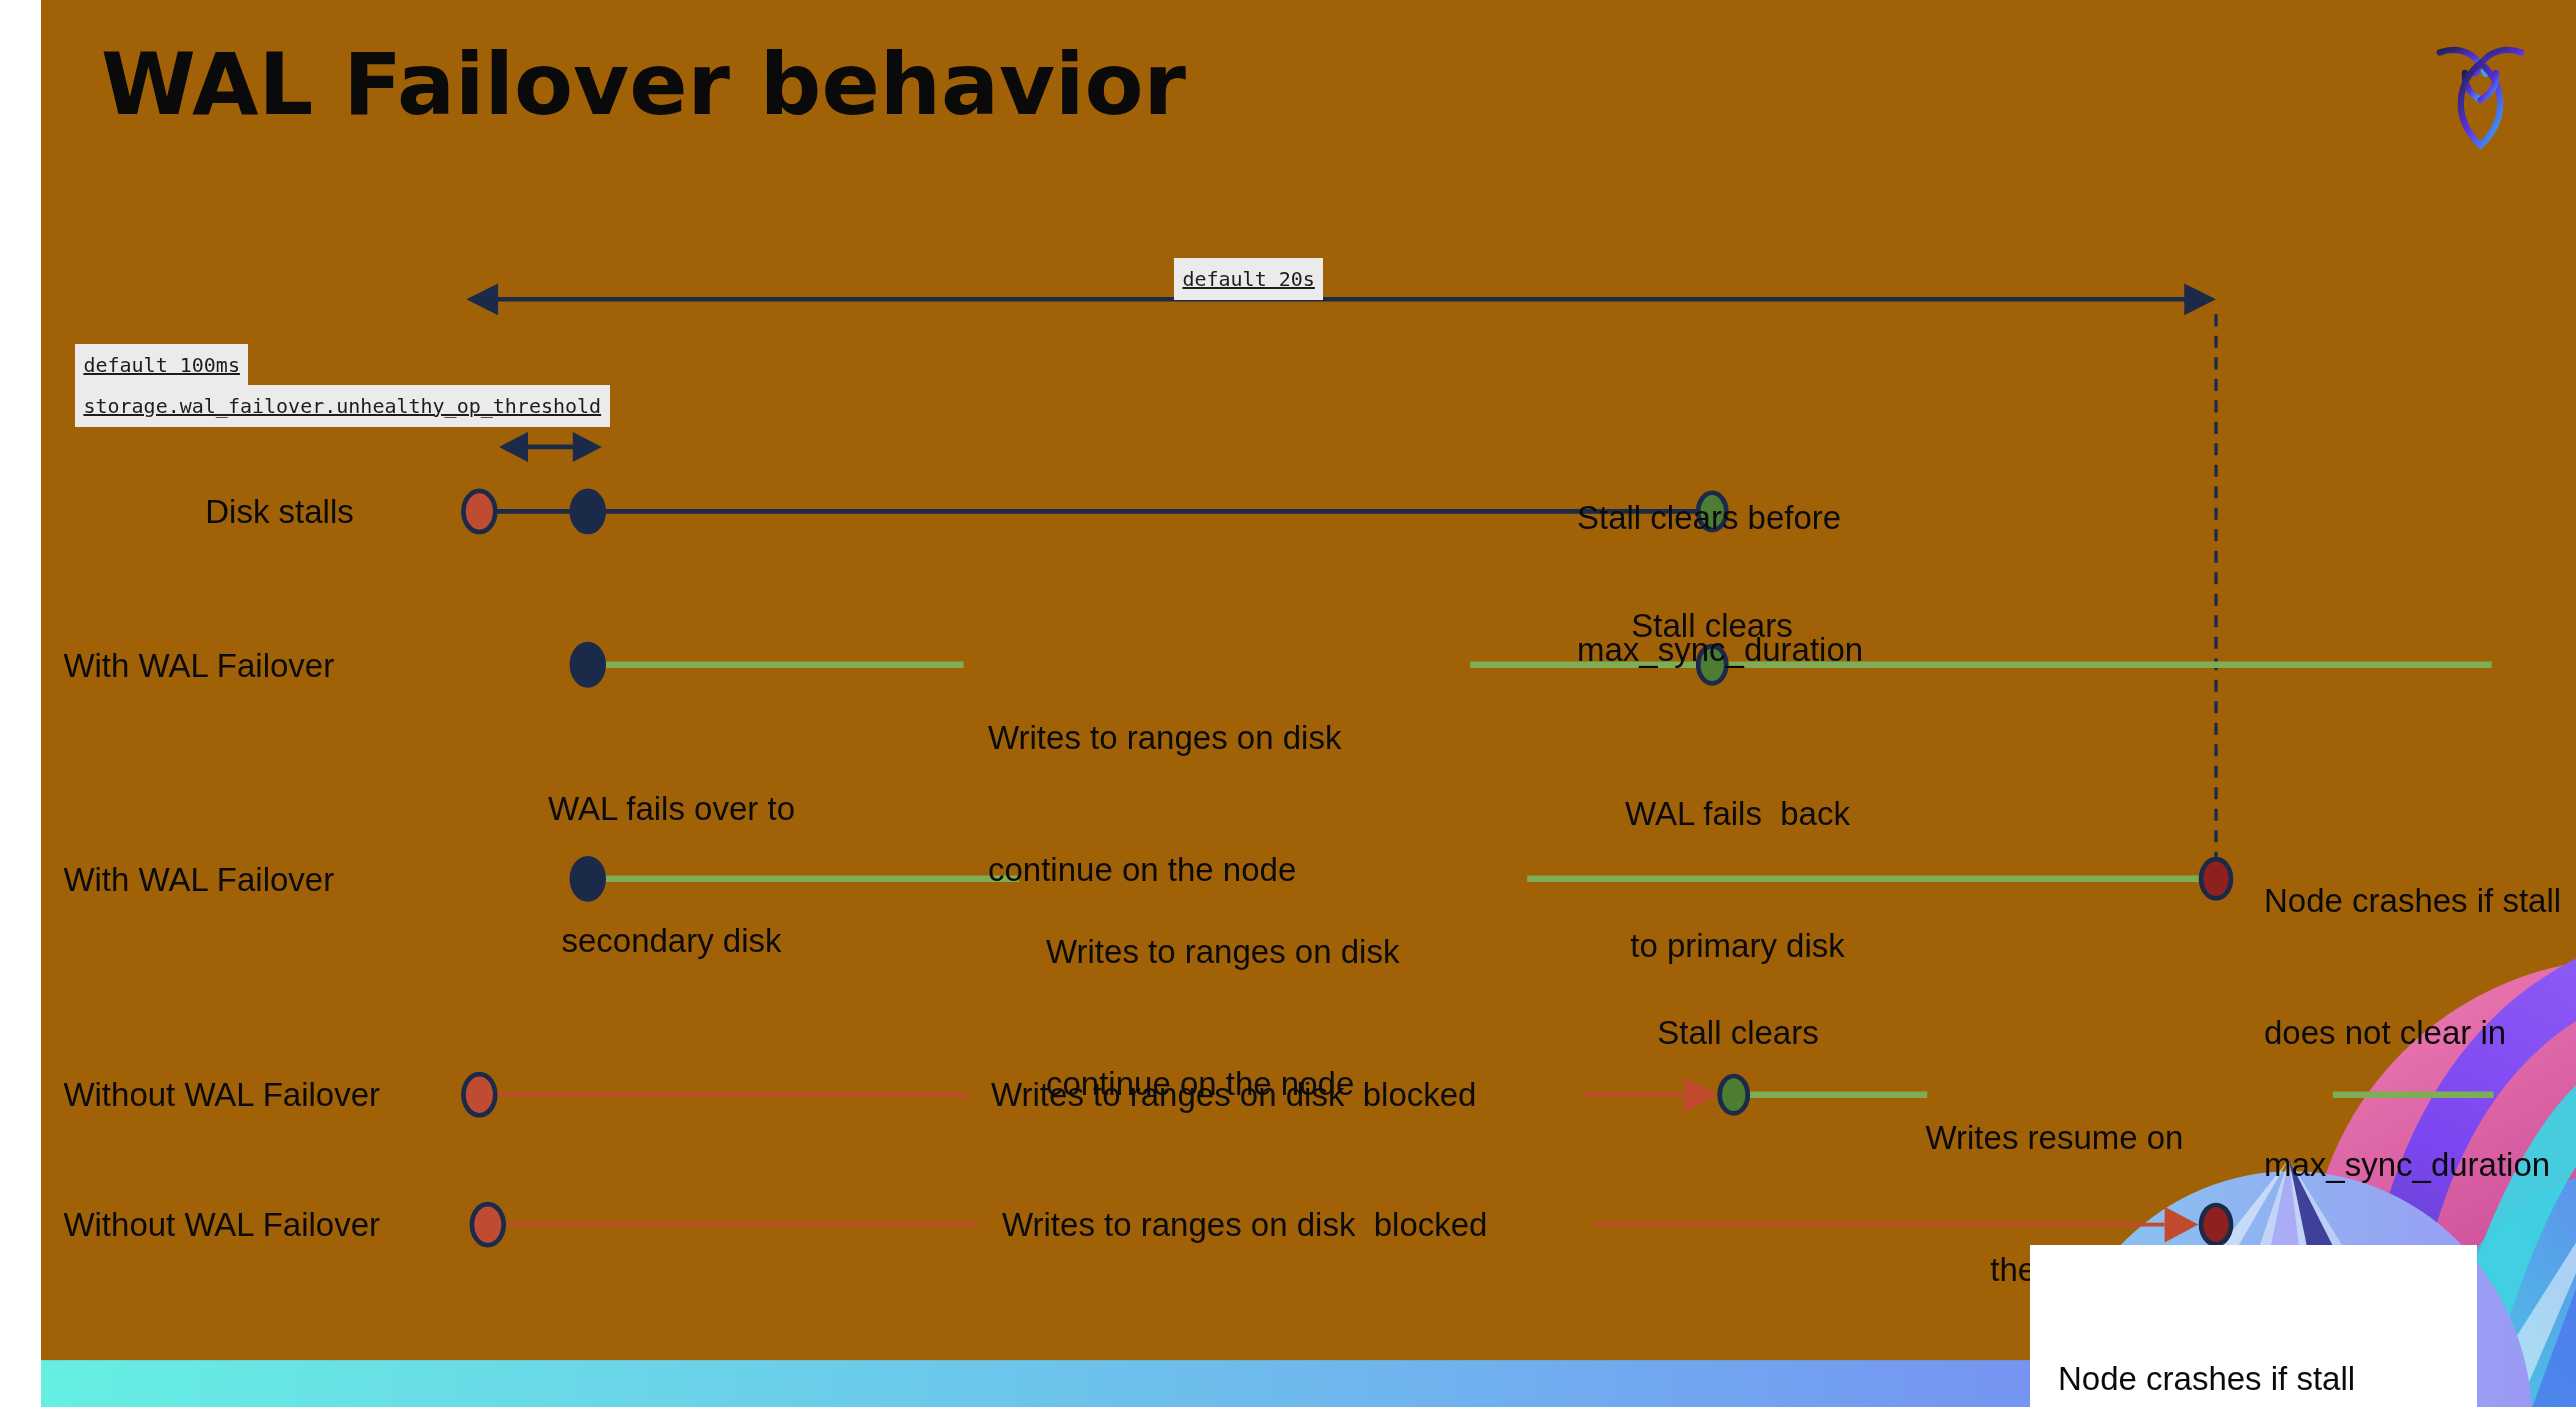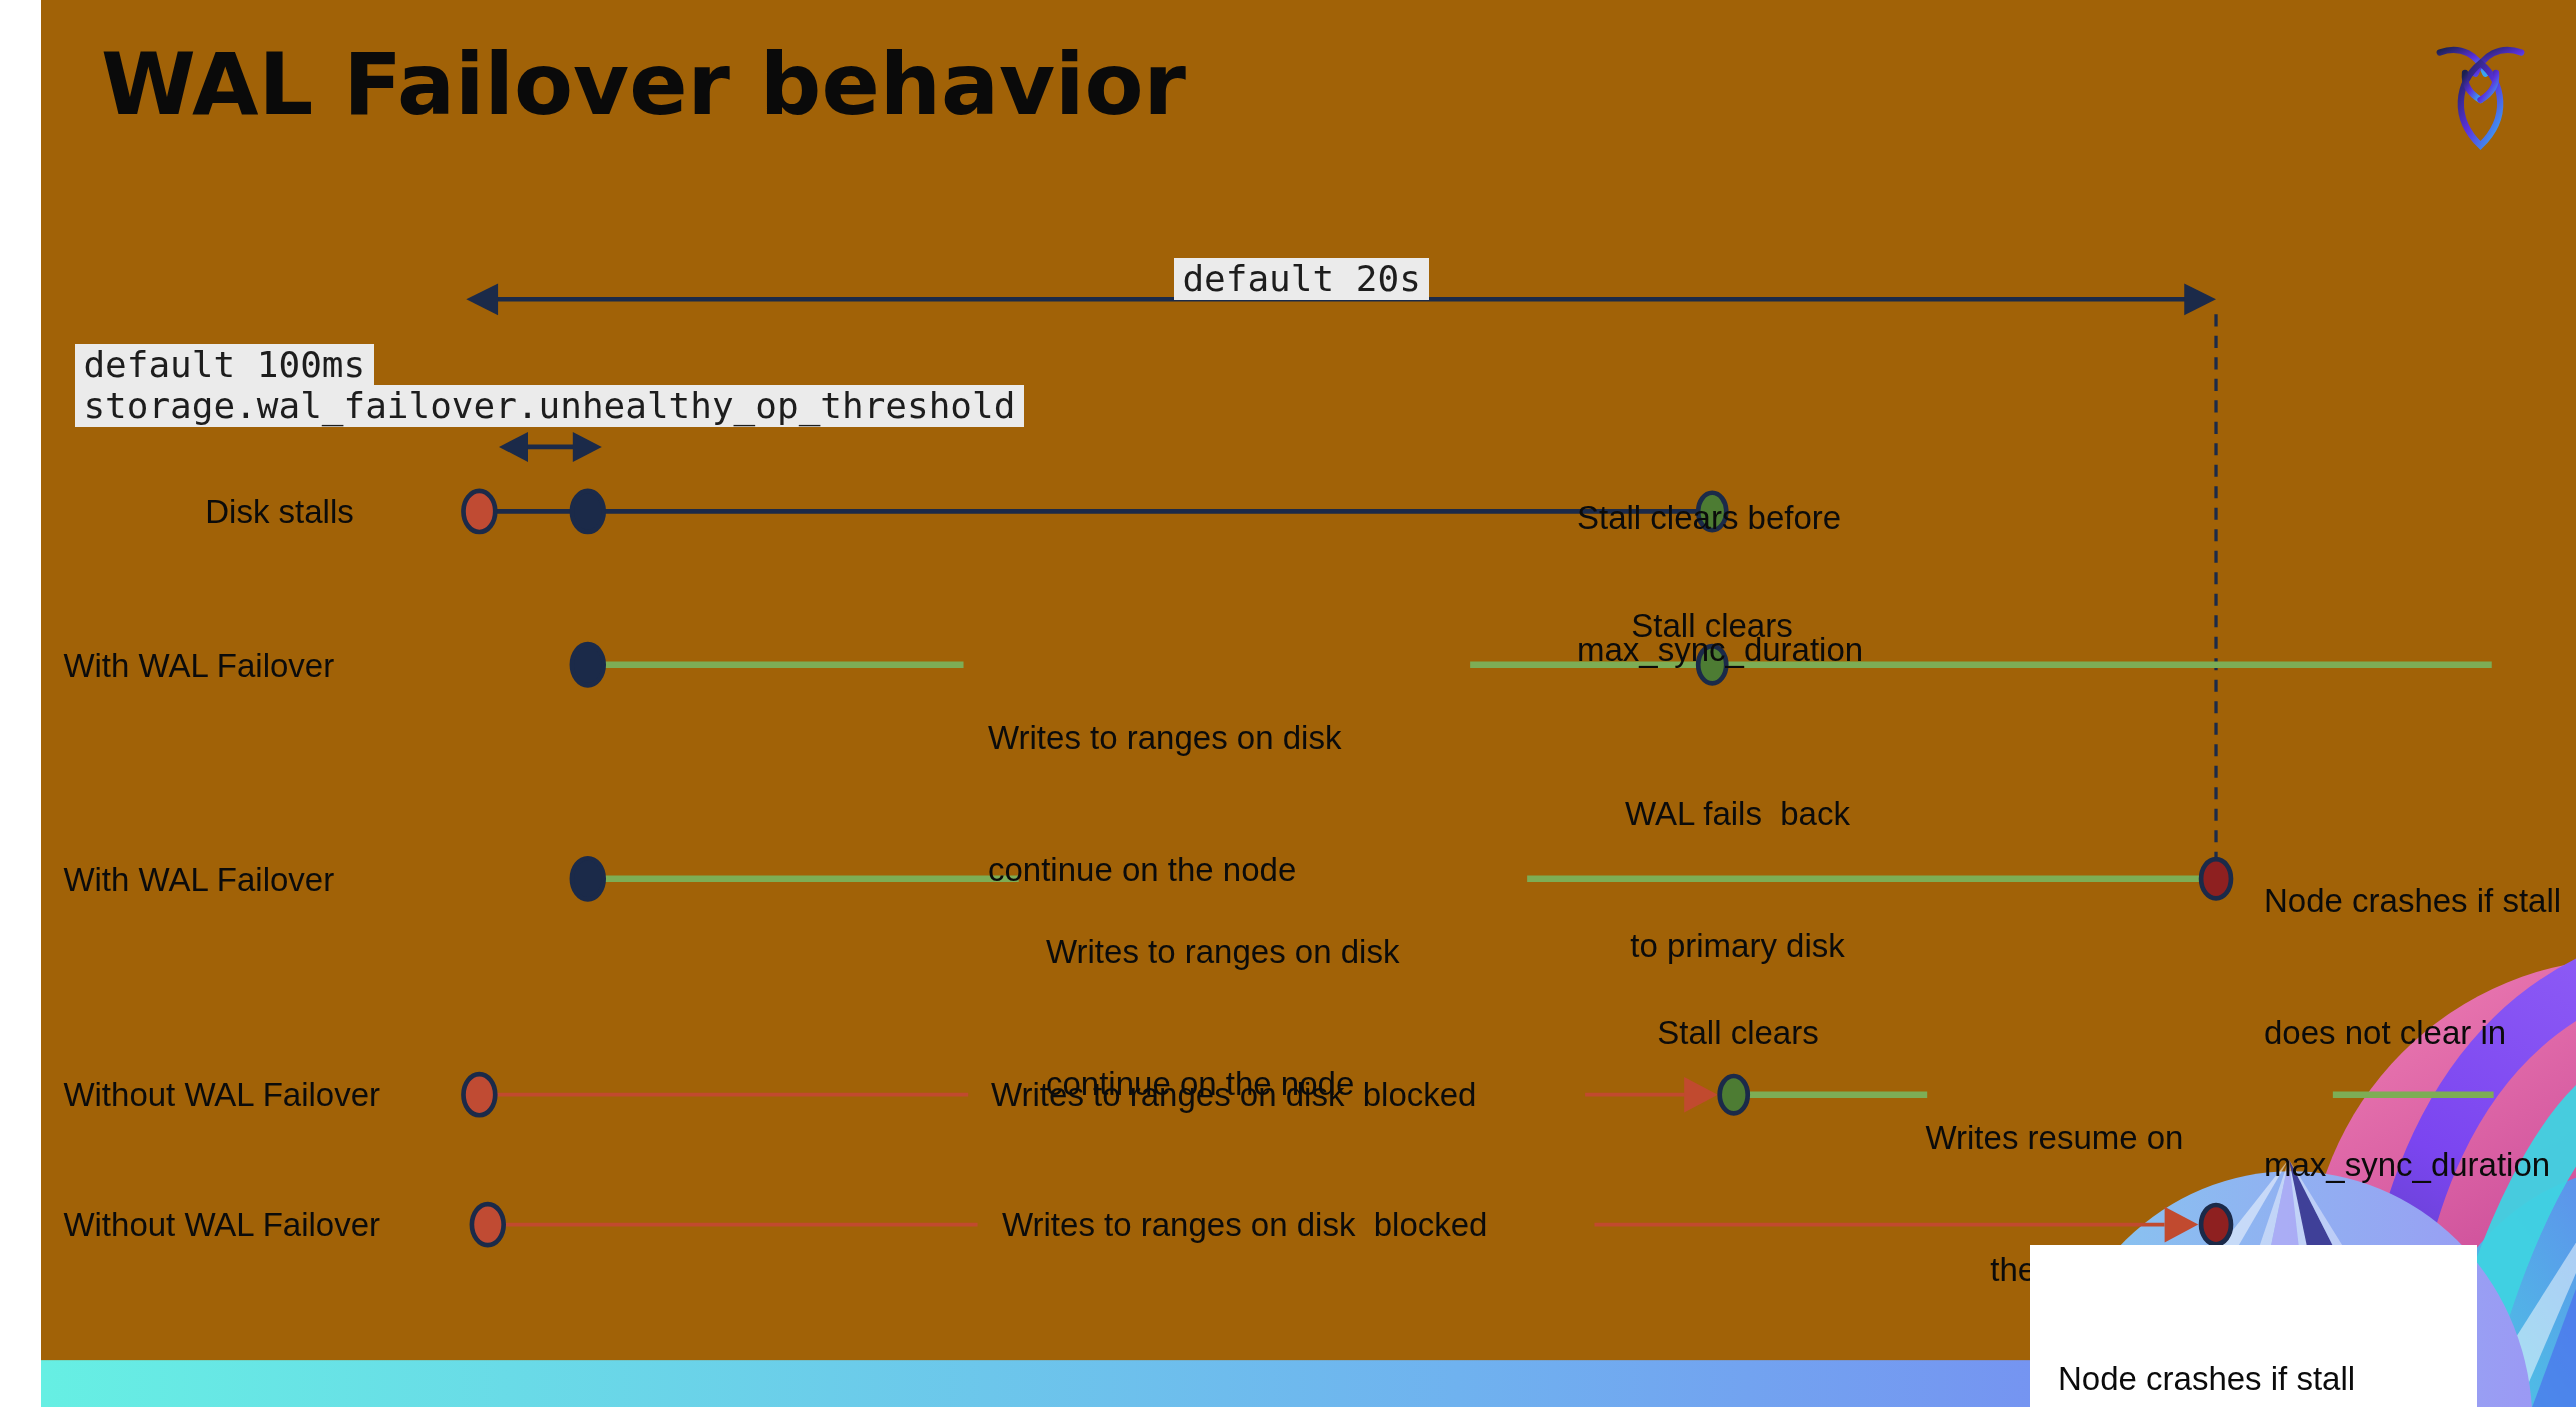--- a/index.html
+++ b/index.html
@@ -1,21 +1,21 @@
 <!DOCTYPE html>
 <html style="font-size:15px"><head>
 <meta charset="utf-8">
 <style>
   html,body{margin:0;padding:0;background:#fff;}
   .slide{position:relative;width:2576px;height:1408px;background:#a16207;overflow:hidden;
          font-family:"Liberation Sans",sans-serif;margin-left:41px;}
   .title{position:absolute;left:60px;top:37px;font-family:"DejaVu Sans","Liberation Sans",sans-serif;
          font-weight:800;font-size:86px;line-height:1.1;color:#0a0a0a;letter-spacing:0px;}
   .code{position:absolute;font-family:"DejaVu Sans Mono","Liberation Mono",monospace;
-        font-size:36px;line-height:36px;background:#ebebeb;color:#1d1d1d;padding:2.8px 8.4px;white-space:pre;}
+        font-size:20px;line-height:36px;background:#ebebeb;color:#1d1d1d;padding:2.8px 8.4px;white-space:pre;text-decoration:underline;}
   .lbl{position:absolute;font-size:33px;line-height:44px;color:#0b0b0b;white-space:pre-wrap;}
   .center{text-align:center;}
   .rightal{text-align:center;}
   .notebox{position:absolute;left:1989px;top:1245px;width:419px;height:163px;background:#ffffff;
            padding:24px 0 0 28px;font-size:33px;line-height:44px;color:#0b0b0b;white-space:pre-wrap;}
   svg.canvas{position:absolute;left:0;top:0;}
   .logo{position:absolute;left:2391px;top:45px;}
 </style>
 </head>
 <body>
@@ -163,20 +163,24 @@
     <div>max_sync_duration</div>
   </div>
 
   <div class="lbl" style="left:947px;top:628px;">
     <div>Writes to ranges on disk</div>
     <div>continue on the node</div>
   </div>
 
   <div class="lbl center" style="left:1531px;top:604px;width:280px;">Stall clears</div>
 
+  <div class="lbl center" style="left:439px;top:699px;width:383px;">
+    <div>WAL fails over to</div>
+    <div>secondary disk</div>
+  </div>
 
   <div class="lbl center" style="left:1505px;top:704px;width:383px;">
     <div>WAL fails  back</div>
     <div>to primary disk</div>
   </div>
 
   <div class="lbl" style="left:1005px;top:842px;">
     <div>Writes to ranges on disk</div>
     <div>continue on the node</div>
   </div>

